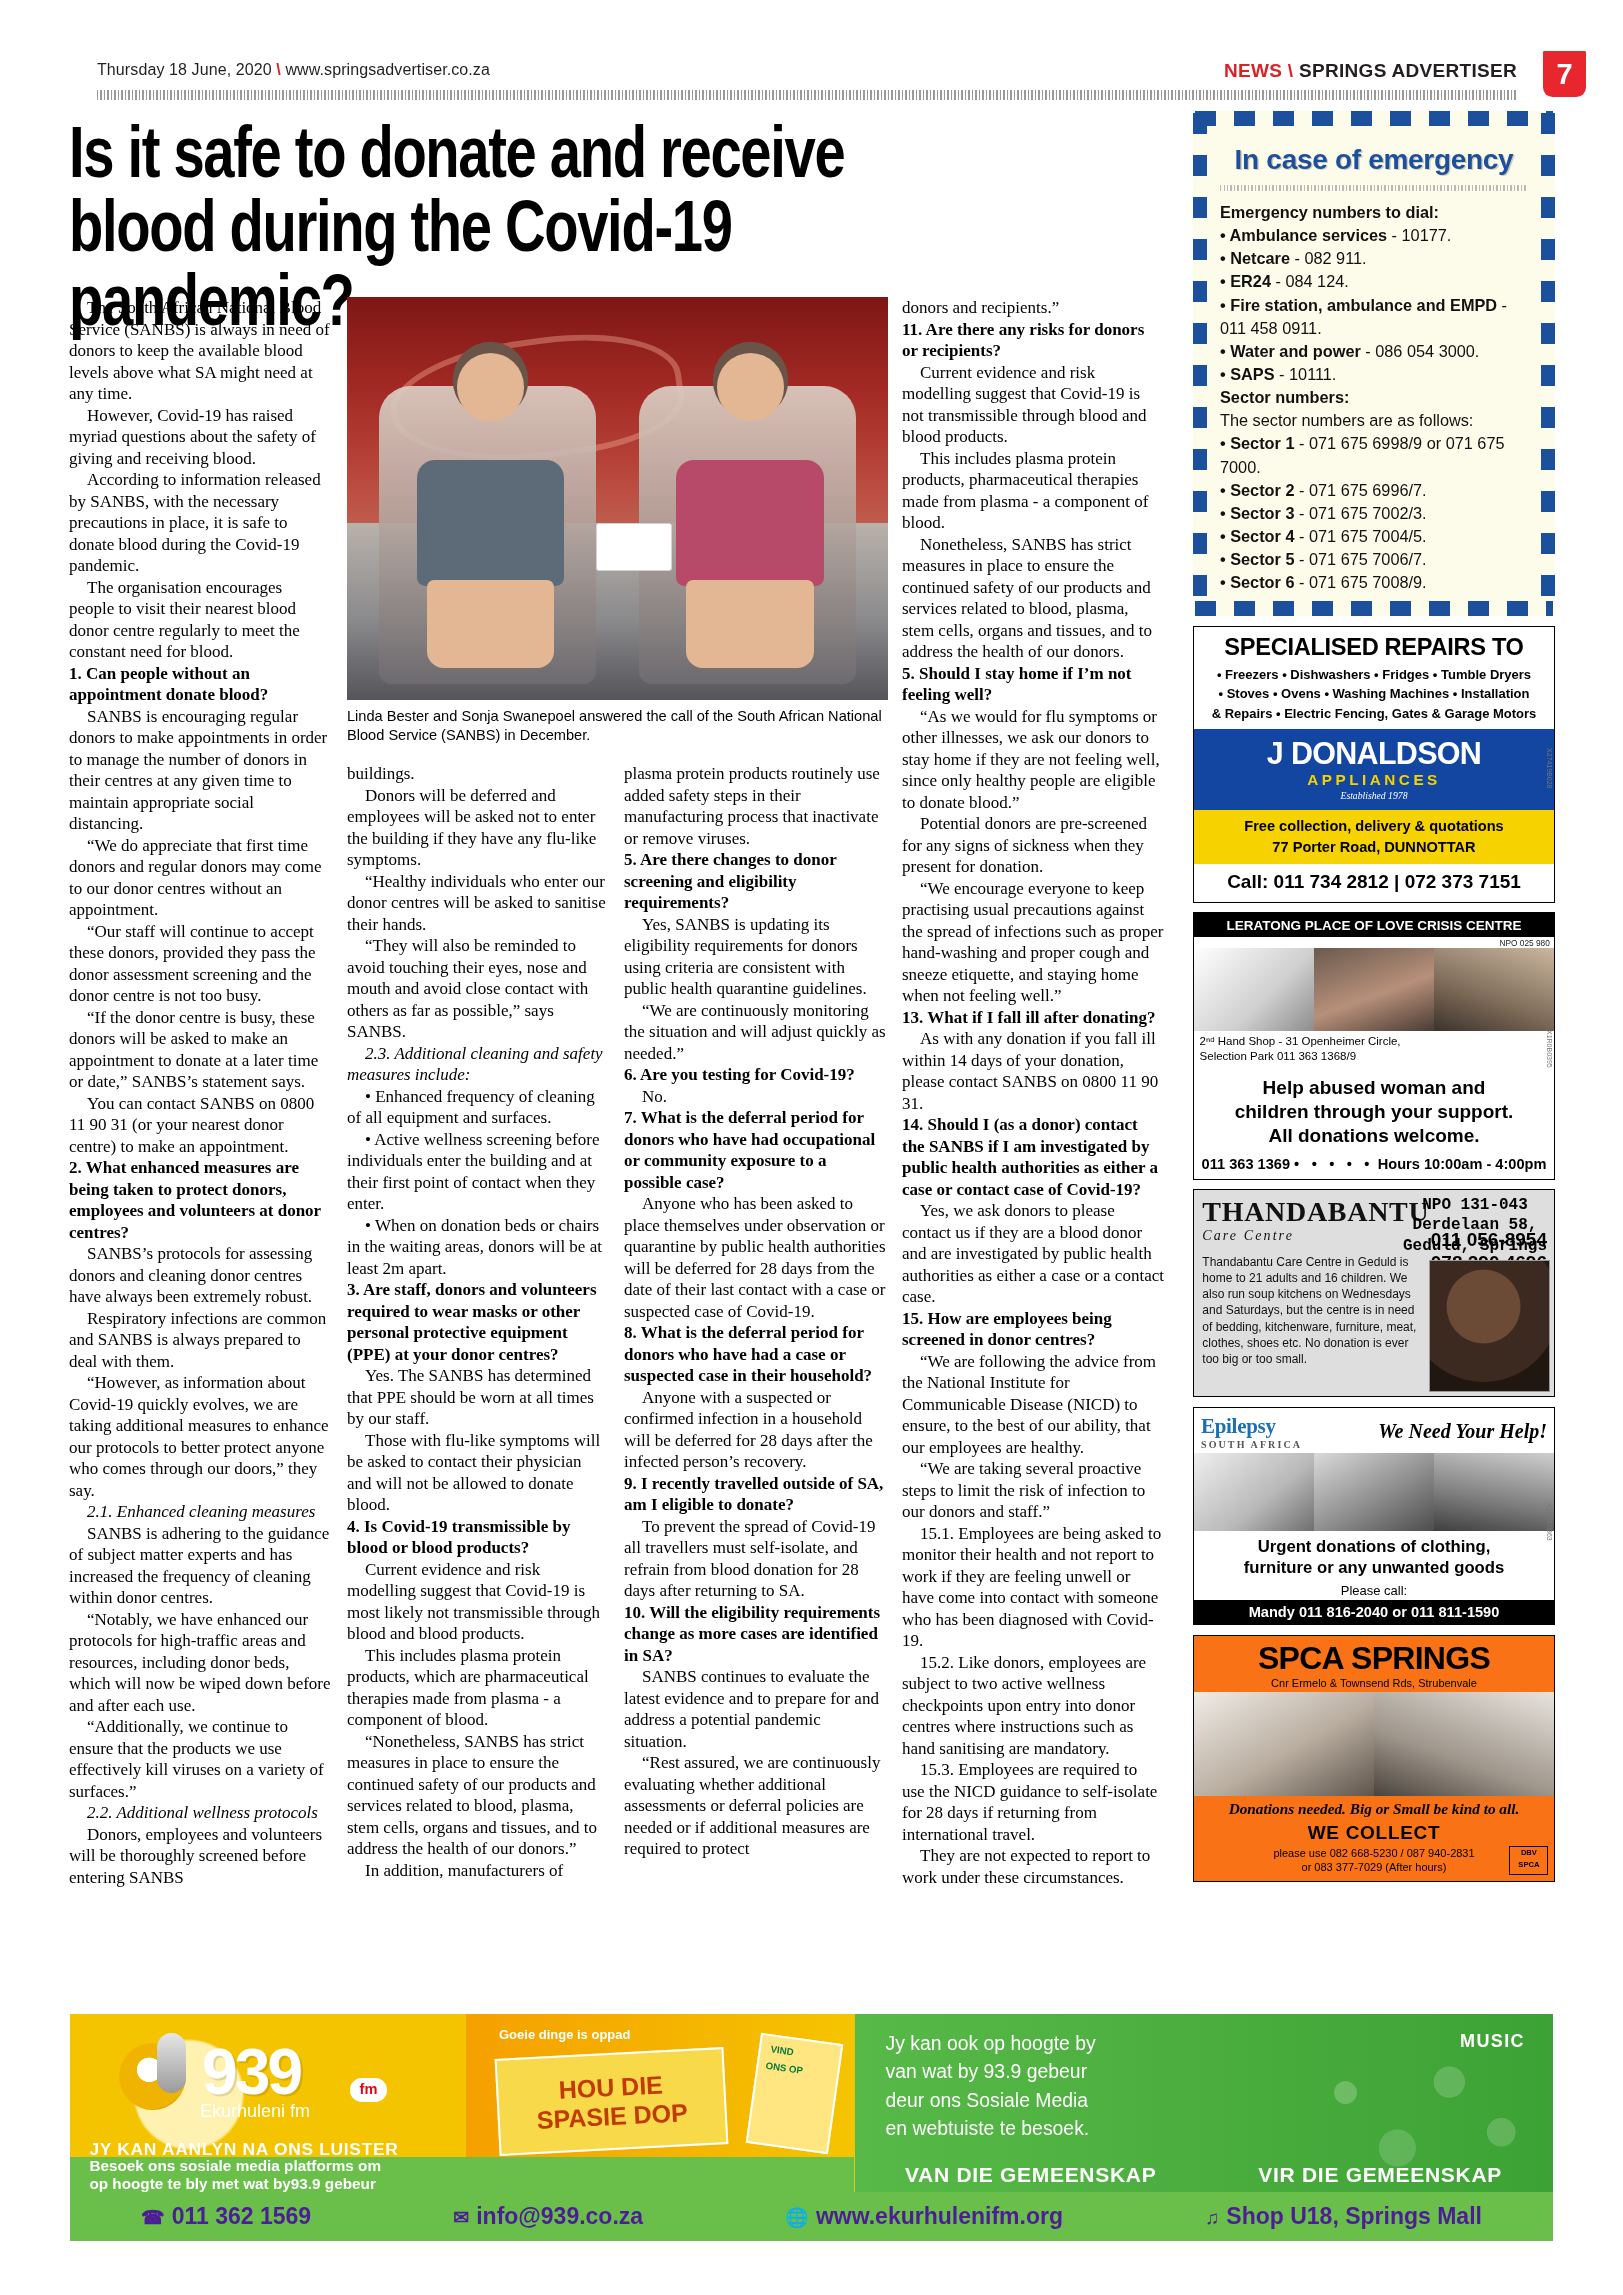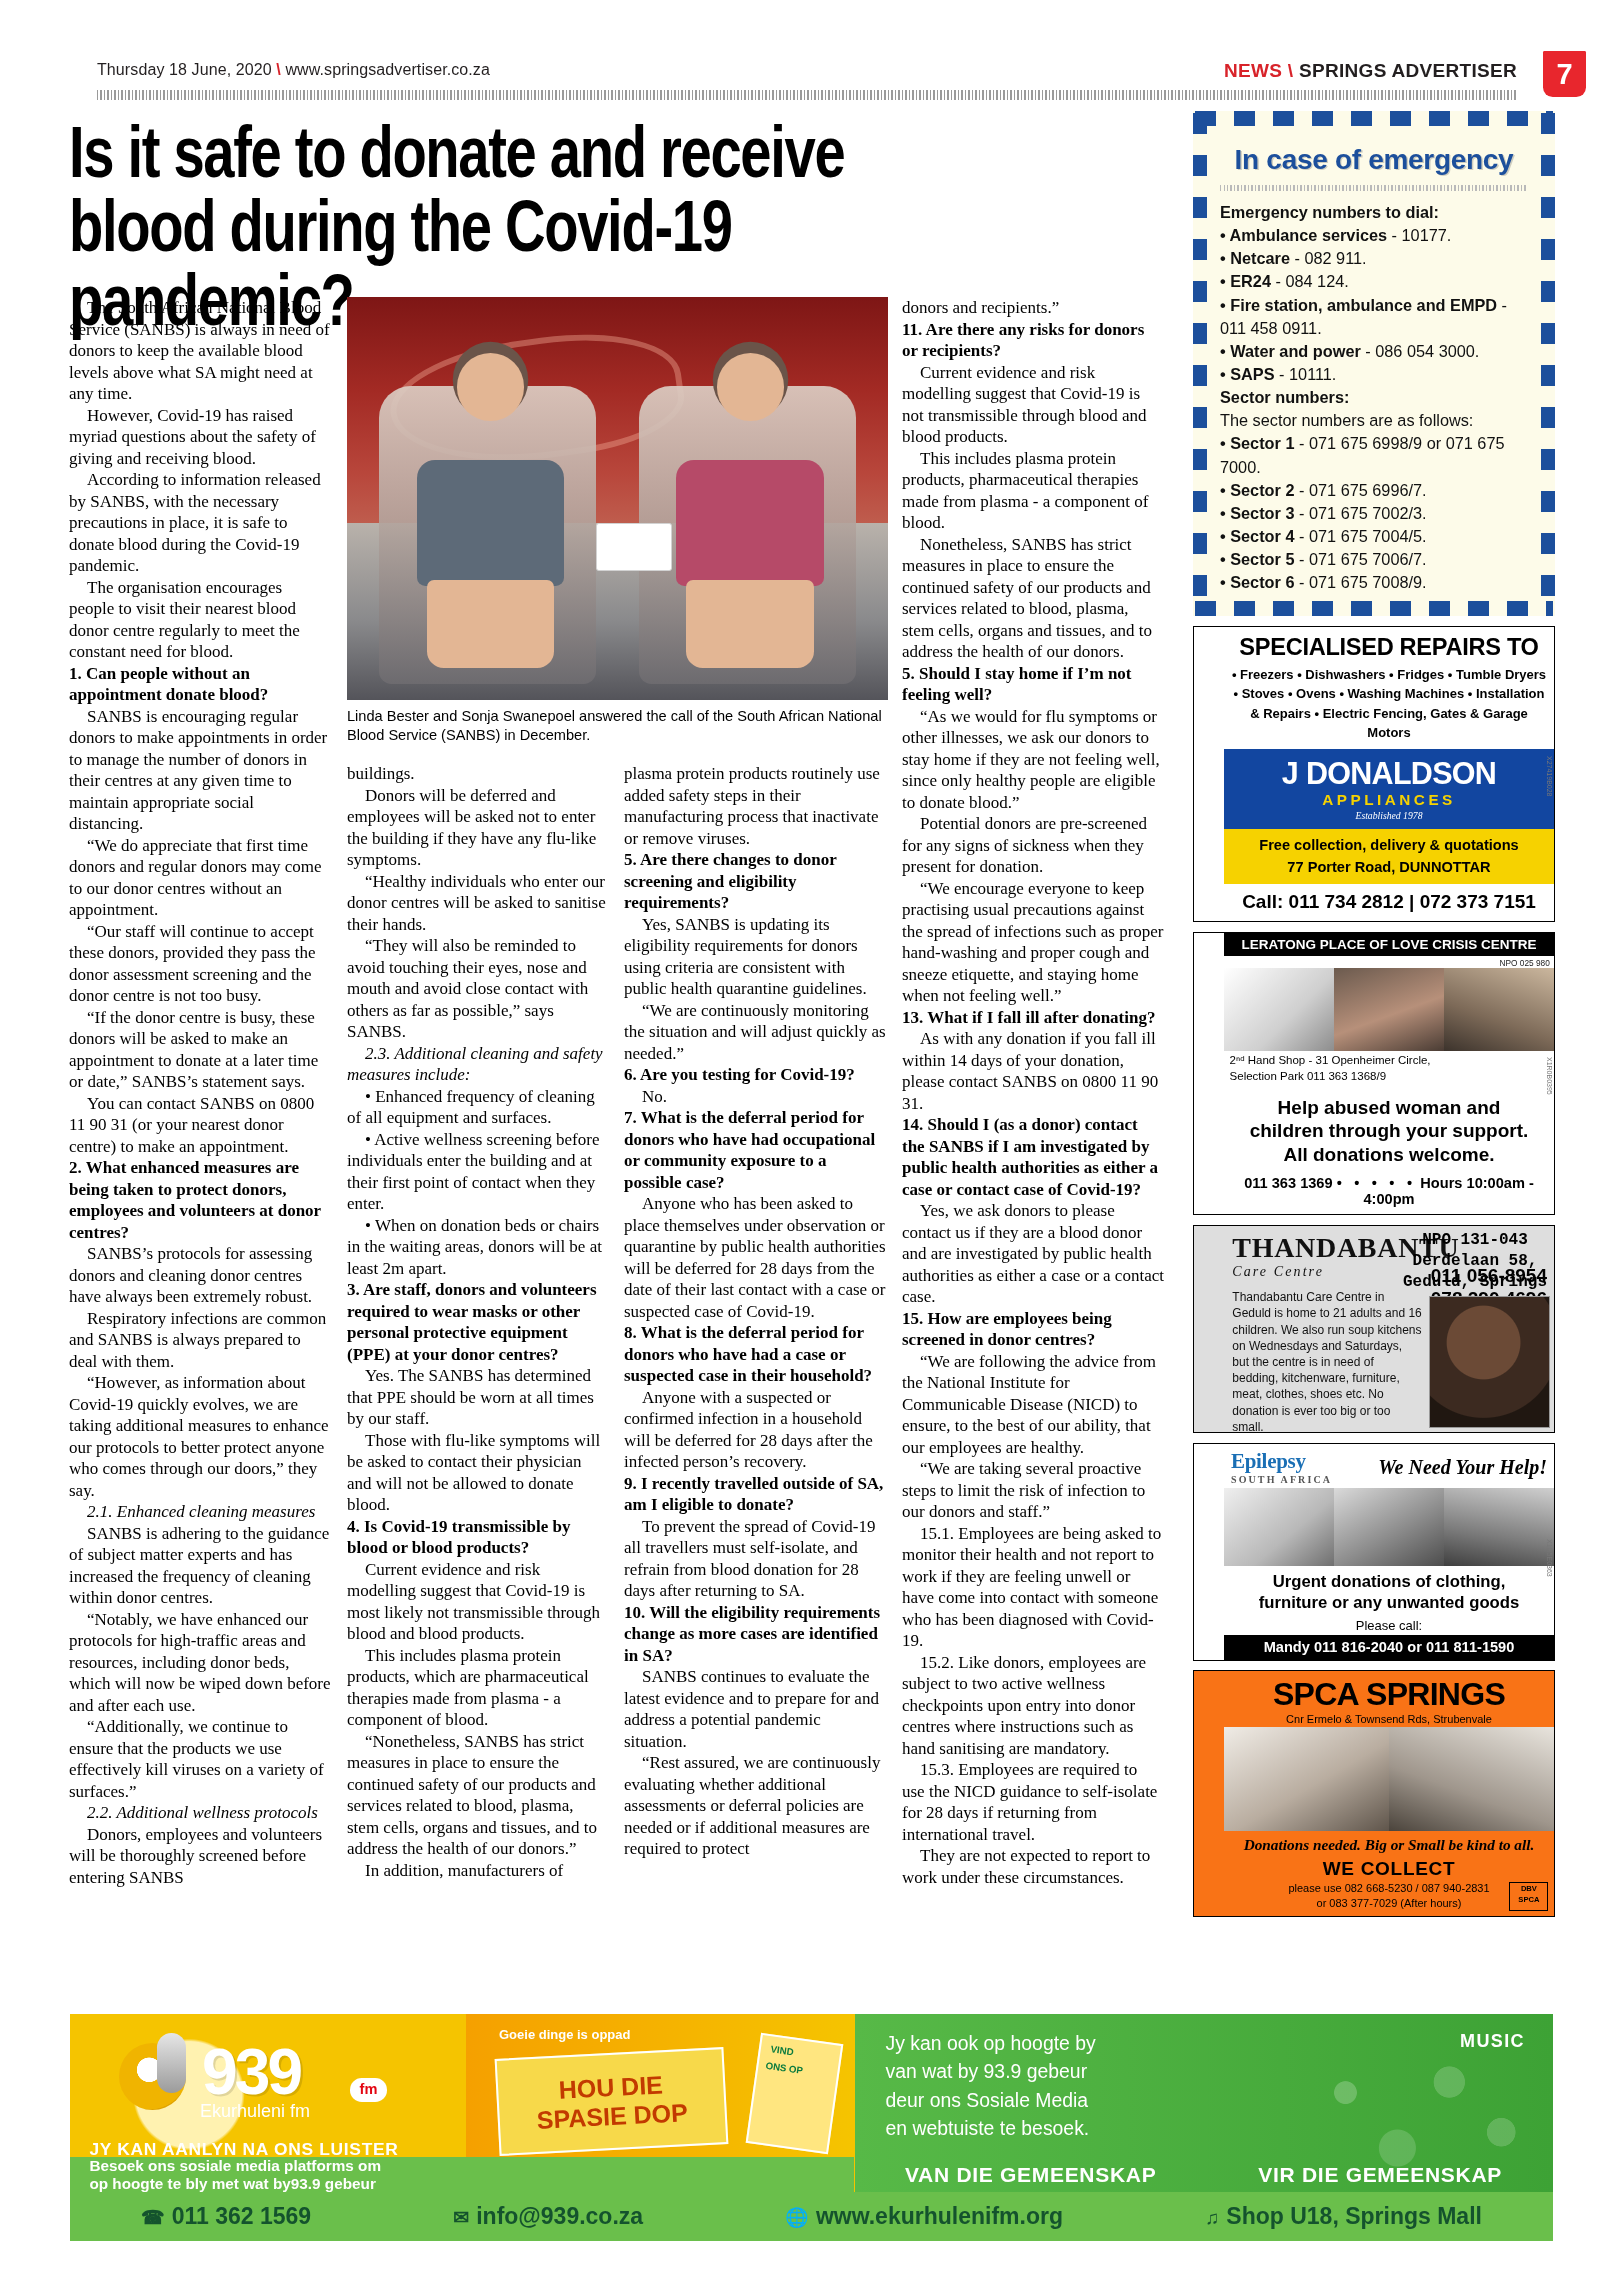--- a/index.html
+++ b/index.html
@@ -161,21 +161,21 @@
     background: repeating-linear-gradient(to right, #b9b9b9 0px, #b9b9b9 1.4px, #fdfbe9 1.4px, #fdfbe9 3.5px);
   }
   .emerg-body {
     font-family: "Liberation Sans", sans-serif; font-size: 16.3px;
     line-height: 1.42; color:#111; padding: 0 8.3px 5.6px 9.7px;
   }
   .emerg-body .lbl { font-weight: bold; }
   .emerg-body .hdr { font-weight: bold; }
 
   
-  .ad { width: 362px; margin-top: 9.7px; position: relative; overflow: hidden; padding-left: 30px; }
+  .ad { width: 362px; margin-top: 9.7px; position: relative; overflow: hidden; }
 
   .ad-donaldson { border: 1.4px solid #000; background:#fff; }
   .ad-donaldson .top {
     background:#fff; color:#000; text-align:center; padding:7px 5.6px 5.6px;
   }
   .ad-donaldson .t1 {
     font-family:"Liberation Sans", sans-serif; font-weight:bold; font-size:23.6px;
     letter-spacing:-0.3px;
   }
   .ad-donaldson .t2 {
@@ -407,21 +407,21 @@
     display:flex; align-items:center; padding-left:19.4px;
   }
   .ba-b2-right {
     flex:1; background:transparent; height:36px; color:#fff; display:flex;
     align-items:center; justify-content:space-around;
     font-family:"Liberation Sans", sans-serif; font-weight:bold; font-size:21px;
     letter-spacing:0.7px;
   }
   .ba-footer {
     position:absolute; left:0; bottom:0; width:100%; height:49px;
-    background:#6abf4b; color:#14532d; display:flex; align-items:center;
+    background:#6abf4b; color:#4c1d95; display:flex; align-items:center;
     justify-content:space-around;
     font-family:"Liberation Sans", sans-serif; font-weight:bold; font-size:23px;
   }
   .ba-footer span.ic { font-size:19px; margin-right:7px; }
 </style>
 </head>
 <body>
 
 <div class="masthead">
   <div class="masthead-date">

